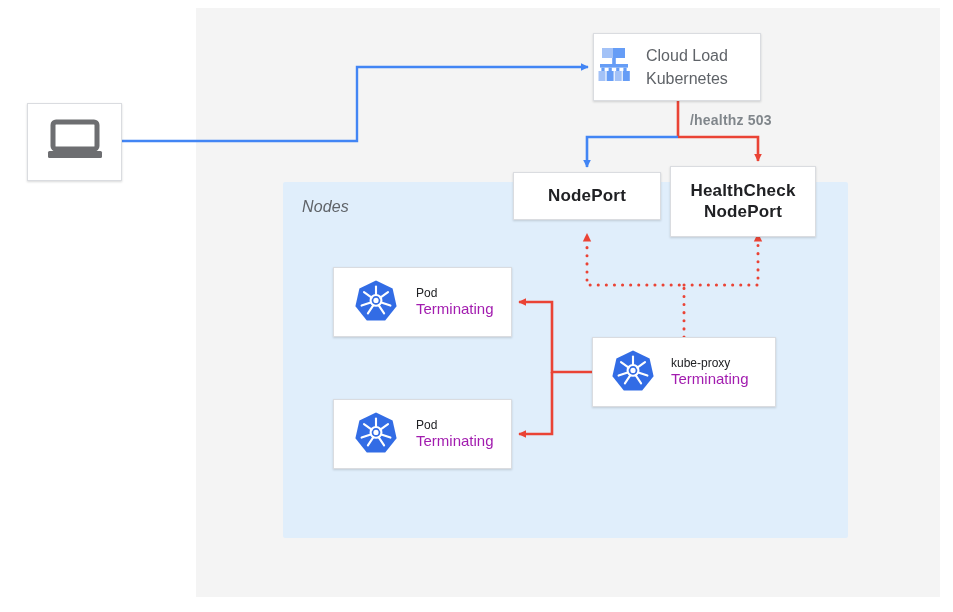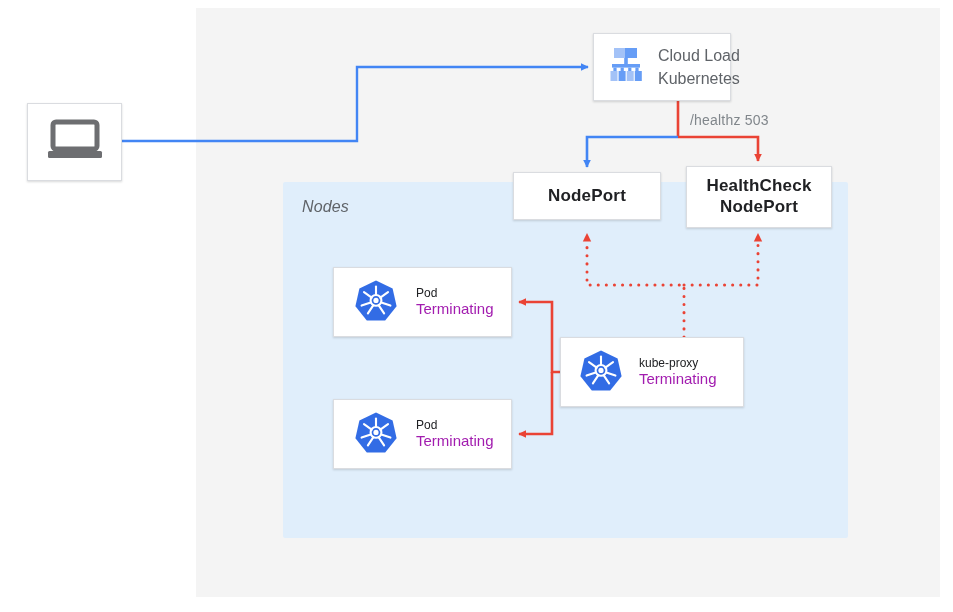--- a/index.html
+++ b/index.html
@@ -78,34 +78,34 @@
     color: #a21caf;
   }
   .title-gray {
     font-size: 16px;
     color: #5f6368;
     line-height: 1.45;
   }
 
   
   #client-card   { left: 27px;  top: 103px; width: 95px;  height: 78px; justify-content:center; }
-  #lb-card       { left: 593px; top: 33px;  width: 138px; height: 68px; padding-left: 12px; gap: 10px; }
+  #lb-card       { left: 593px; top: 33px;  width: 168px; height: 68px; gap: 10px; }
   #nodeport-card { left: 513px; top: 172px; width: 148px; height: 48px; }
-  #hc-card       { left: 686px; top: 166px; width: 146px; height: 62px; }
+  #hc-card       { left: 670px; top: 166px; width: 146px; height: 71px; }
   #pod1-card     { left: 333px; top: 267px; width: 179px; height: 70px; padding-left: 20px; gap: 18px; }
   #pod2-card     { left: 333px; top: 399px; width: 179px; height: 70px; padding-left: 20px; gap: 18px; }
-  #kubeproxy-card{ left: 560px; top: 337px; width: 184px; height: 70px; padding-left: 18px; gap: 16px; }
+  #kubeproxy-card{ left: 592px; top: 337px; width: 184px; height: 70px; padding-left: 18px; gap: 16px; }
 
   
   #healthz-label {
     position: absolute;
     left: 690px;
     top: 112px;
     font-size: 14px;
-    font-weight: normal;
+    font-weight: bold;
     color: #80868b;
     letter-spacing: .2px;
   }
 
   
   #wires {
     position: absolute;
     left: 0; top: 0;
     width: 953px; height: 612px;
     pointer-events: none;

